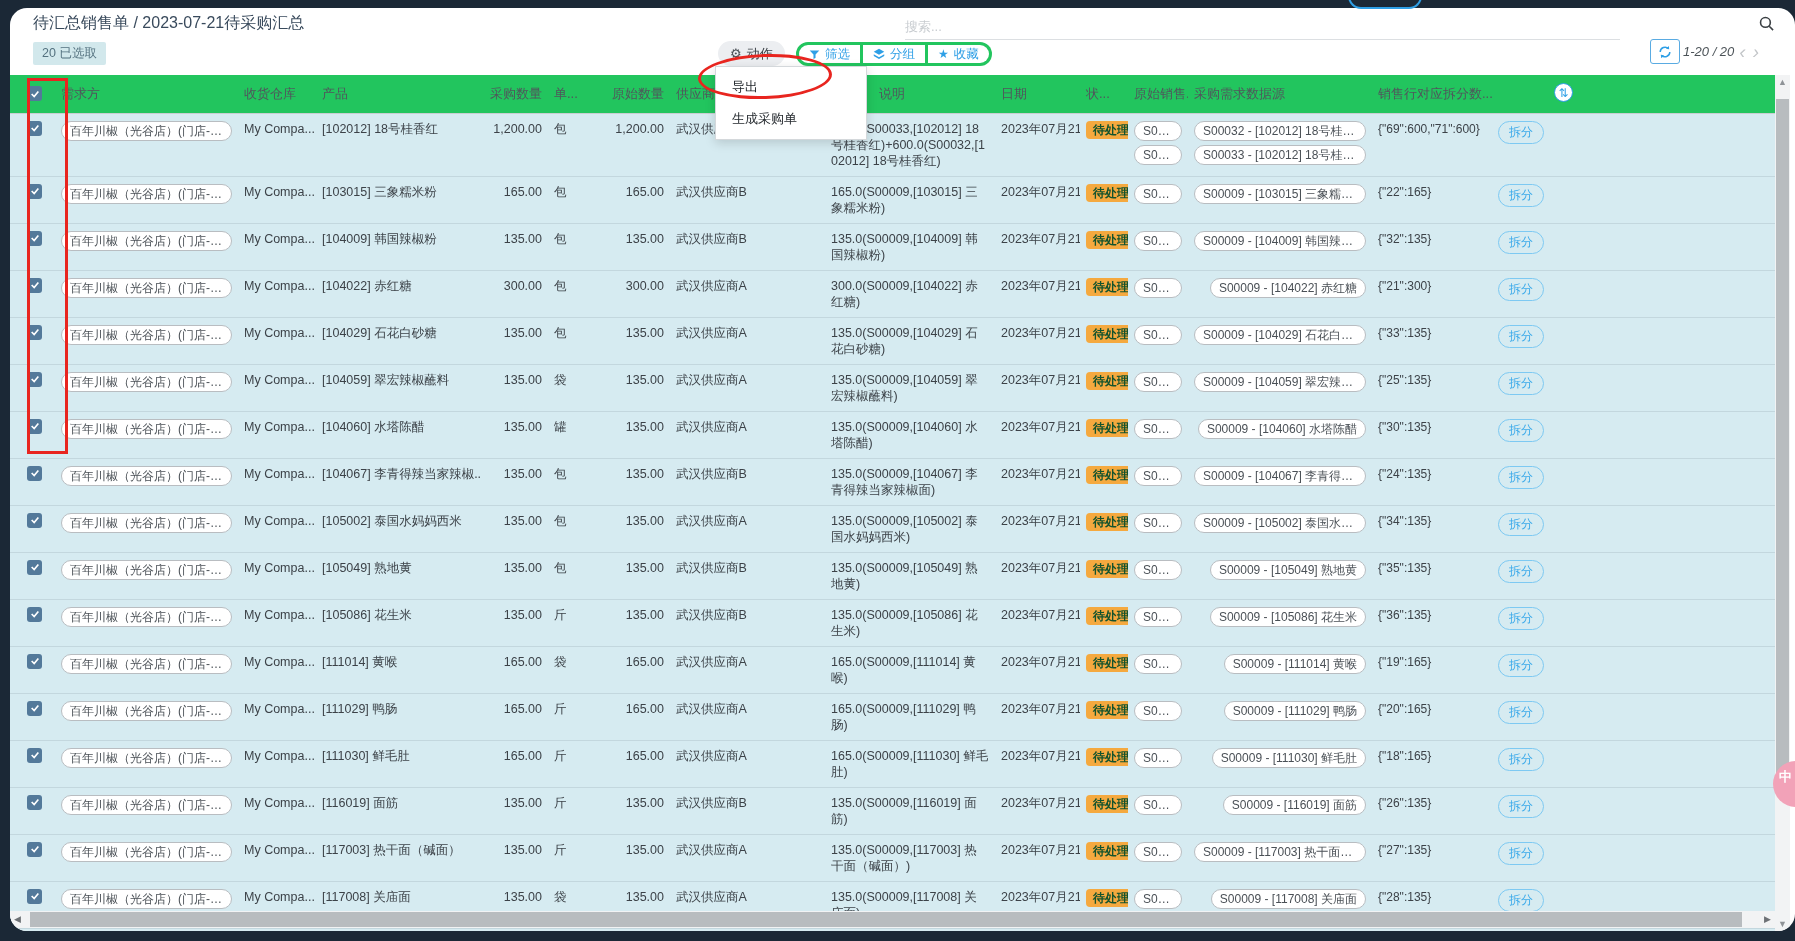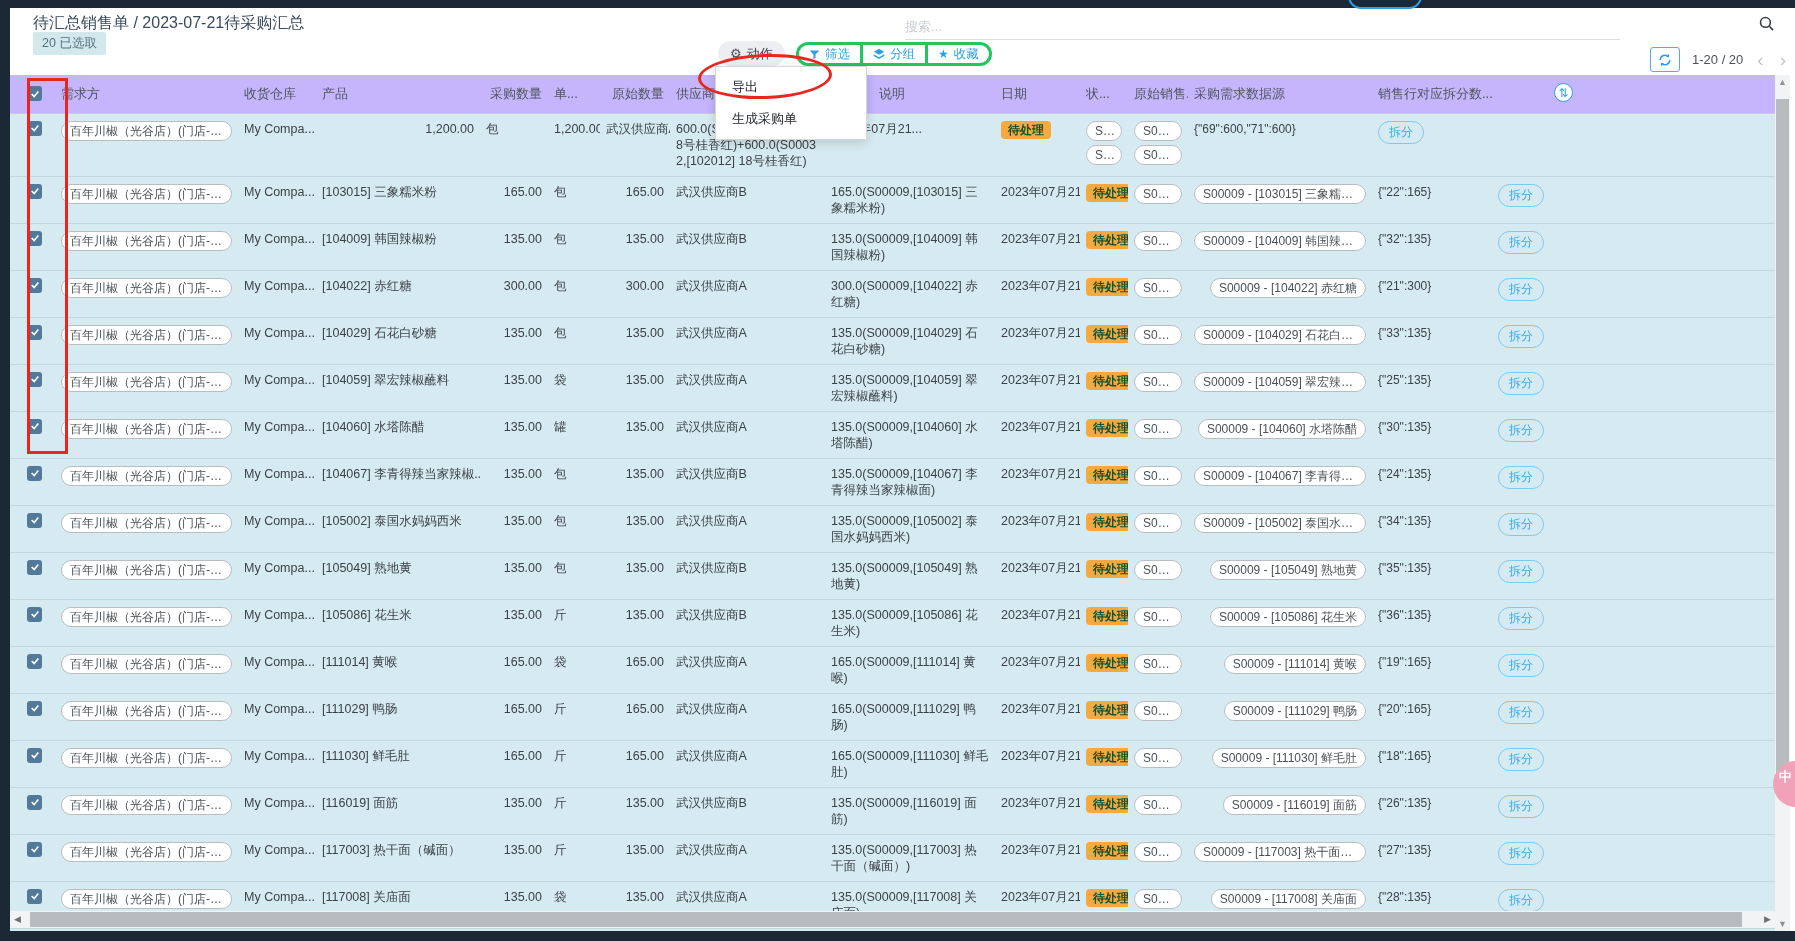--- a/index.html
+++ b/index.html
@@ -1,26 +1,26 @@
 <!DOCTYPE html>
 <html><head>
 <meta charset="utf-8">
 <style>
   * { box-sizing: border-box; margin:0; padding:0; }
   html,body { width:1795px; height:941px; }
   body {
     font-family:"Liberation Sans","DejaVu Sans",sans-serif;
     background:#1b2836; position:relative; overflow:hidden; font-size:13px; color:#3c4248;
   }
-  .content { position:absolute; left:10px; top:8px; width:1785px; height:923px; background:#fff; overflow:hidden; }
+  .content { position:absolute; left:10px; top:8px; width:1785px; height:923px; background:#fff; overflow:hidden;border-radius:17px; }
 
   
   .breadcrumb { position:absolute; left:23px; top:5px; font-size:16px; color:#394a5c; white-space:nowrap; }
   .breadcrumb .bc-link { color:#394a5c; cursor:pointer; }
-  .sel-badge { position:absolute; left:23px; top:24px; background:#d2e8ec; color:#54717f; font-size:12.5px; padding:3px 9px; border-radius:2px; }
+  .sel-badge { position:absolute; left:23px; top:34px; background:#d2e8ec; color:#54717f; font-size:12.5px; padding:3px 9px; border-radius:2px; }
 
   .action-btn { position:absolute; left:708px; top:33px; height:25px; display:flex; align-items:center; gap:5px;
     background:#eceef1; border:none; border-radius:13px; padding:0 12px; font-size:13px; color:#3c4248; cursor:pointer; }
   .gear { font-size:13px; color:#4a5056; }
 
   .dropdown { position:absolute; left:705px; top:58px; width:152px; background:#fff; border:1px solid #d4d8db;
     box-shadow:0 3px 10px rgba(0,0,0,.15); z-index:50; padding:4px 0; }
   .dropdown .item { padding:7px 16px; font-size:13px; color:#23282d; cursor:pointer; }
 
   .filter-group { position:absolute; left:786px; top:34px; display:flex; z-index:20; }
@@ -30,33 +30,33 @@
   .fbtn:last-child { border-radius:0 12px 12px 0; }
   .fbtn + .fbtn { border-left:none; }
   .star { color:#2e9fe6; font-size:12px; }
 
   .searchbar { position:absolute; left:895px; top:6px; width:715px; height:26px; }
   .searchbar input { width:100%; height:100%; border:none; border-bottom:1px solid #dcdfe2; outline:none;
     font-size:13px; color:#555; font-family:Liberation Sans, sans-serif; }
   .searchbar input::placeholder { color:#c8ccd0; }
   .magnifier { position:absolute; left:1748px; top:7px; cursor:pointer; }
 
-  .pager { position:absolute; left:1640px; top:39px; display:flex; align-items:center; gap:12px; }
+  .pager { position:absolute; left:1640px; top:31px; display:flex; align-items:center; gap:3px;font-style:italic; }
   .refresh-btn { width:30px; height:25px; border:1px solid #5aabe2; border-radius:3px; background:#fff;
     display:flex; align-items:center; justify-content:center; cursor:pointer; }
   .pager-text { font-size:13px; color:#4c5358; white-space:nowrap; }
   .chev { font-size:19px; color:#c2c5c8; line-height:20px; cursor:pointer; padding:0 2px; }
 
   .nav-arc { position:absolute; left:1348px; top:-4px; width:74px; height:13px; border:2px solid #2e9fe6; border-top:none;
     border-radius:0 0 40px 40px; z-index:5; }
 
   
   .tbl { position:absolute; left:0; top:67px; width:1765px; }
   .tgrid { display:grid; grid-template-columns:45px 183px 78px 164px 68px 52px 70px 155px 170px 85px 48px 60px 184px 120px 68px 215px; }
-  .thead { background:#c4b5fd; border-bottom:1px solid #c9ced2; color:#50565c; }
+  .thead { background:#22c55e; border-bottom:1px solid #c9ced2; color:#50565c; }
   .thead .cell { padding:11px 6px 10px; font-size:13px; white-space:nowrap; overflow:hidden; }
   .trow { background:#d6ebf1; border-bottom:1px solid #c3d7de; }
   .cell { padding:7px 6px; font-size:12.5px; line-height:16px; overflow:hidden; }
   .num { text-align:right; white-space:nowrap; }
   .c-req { white-space:nowrap; }
   .c-desc { word-break:break-all; }
   .c-date, .c-wh, .c-prod, .c-sup, .c-unit { white-space:nowrap; }
   .c-split { white-space:nowrap; font-size:12px; }
   .h-desc { padding-left:54px !important;font-family:Liberation Serif, serif; }
 
@@ -186,20 +186,21 @@
     </div>
     <div>
         <div class="tgrid trow">
           <div class="cell"><span class="cb">
               <svg width="10" height="10" viewBox="0 0 12 12">
                 <path d="M2 6l3 3 5-6" fill="none" stroke="#fff" stroke-width="2"></path>
               </svg>
             </span></div>
           <div class="cell c-req"><span class="pill">百年川椒（光谷店）(门店-1300372...</span></div>
           <div class="cell c-wh">My Compa...</div>
+          <div class="cell c-prod">[102012] 18号桂香红</div>
           <div class="cell num">1,200.00</div>
           <div class="cell c-unit">包</div>
           <div class="cell num">1,200.00</div>
           <div class="cell c-sup">武汉供应商A</div>
           <div class="cell c-desc">600.0(S00033,[102012] 18号桂香红)+600.0(S00032,[102012] 18号桂香红)</div>
           <div class="cell c-date">2023年07月21...</div>
           <div class="cell"><span class="badge">待处理</span></div>
           <div class="cell pill-stack">
             <span class="pill">S00032</span>
             <span class="pill">S00033</span>

